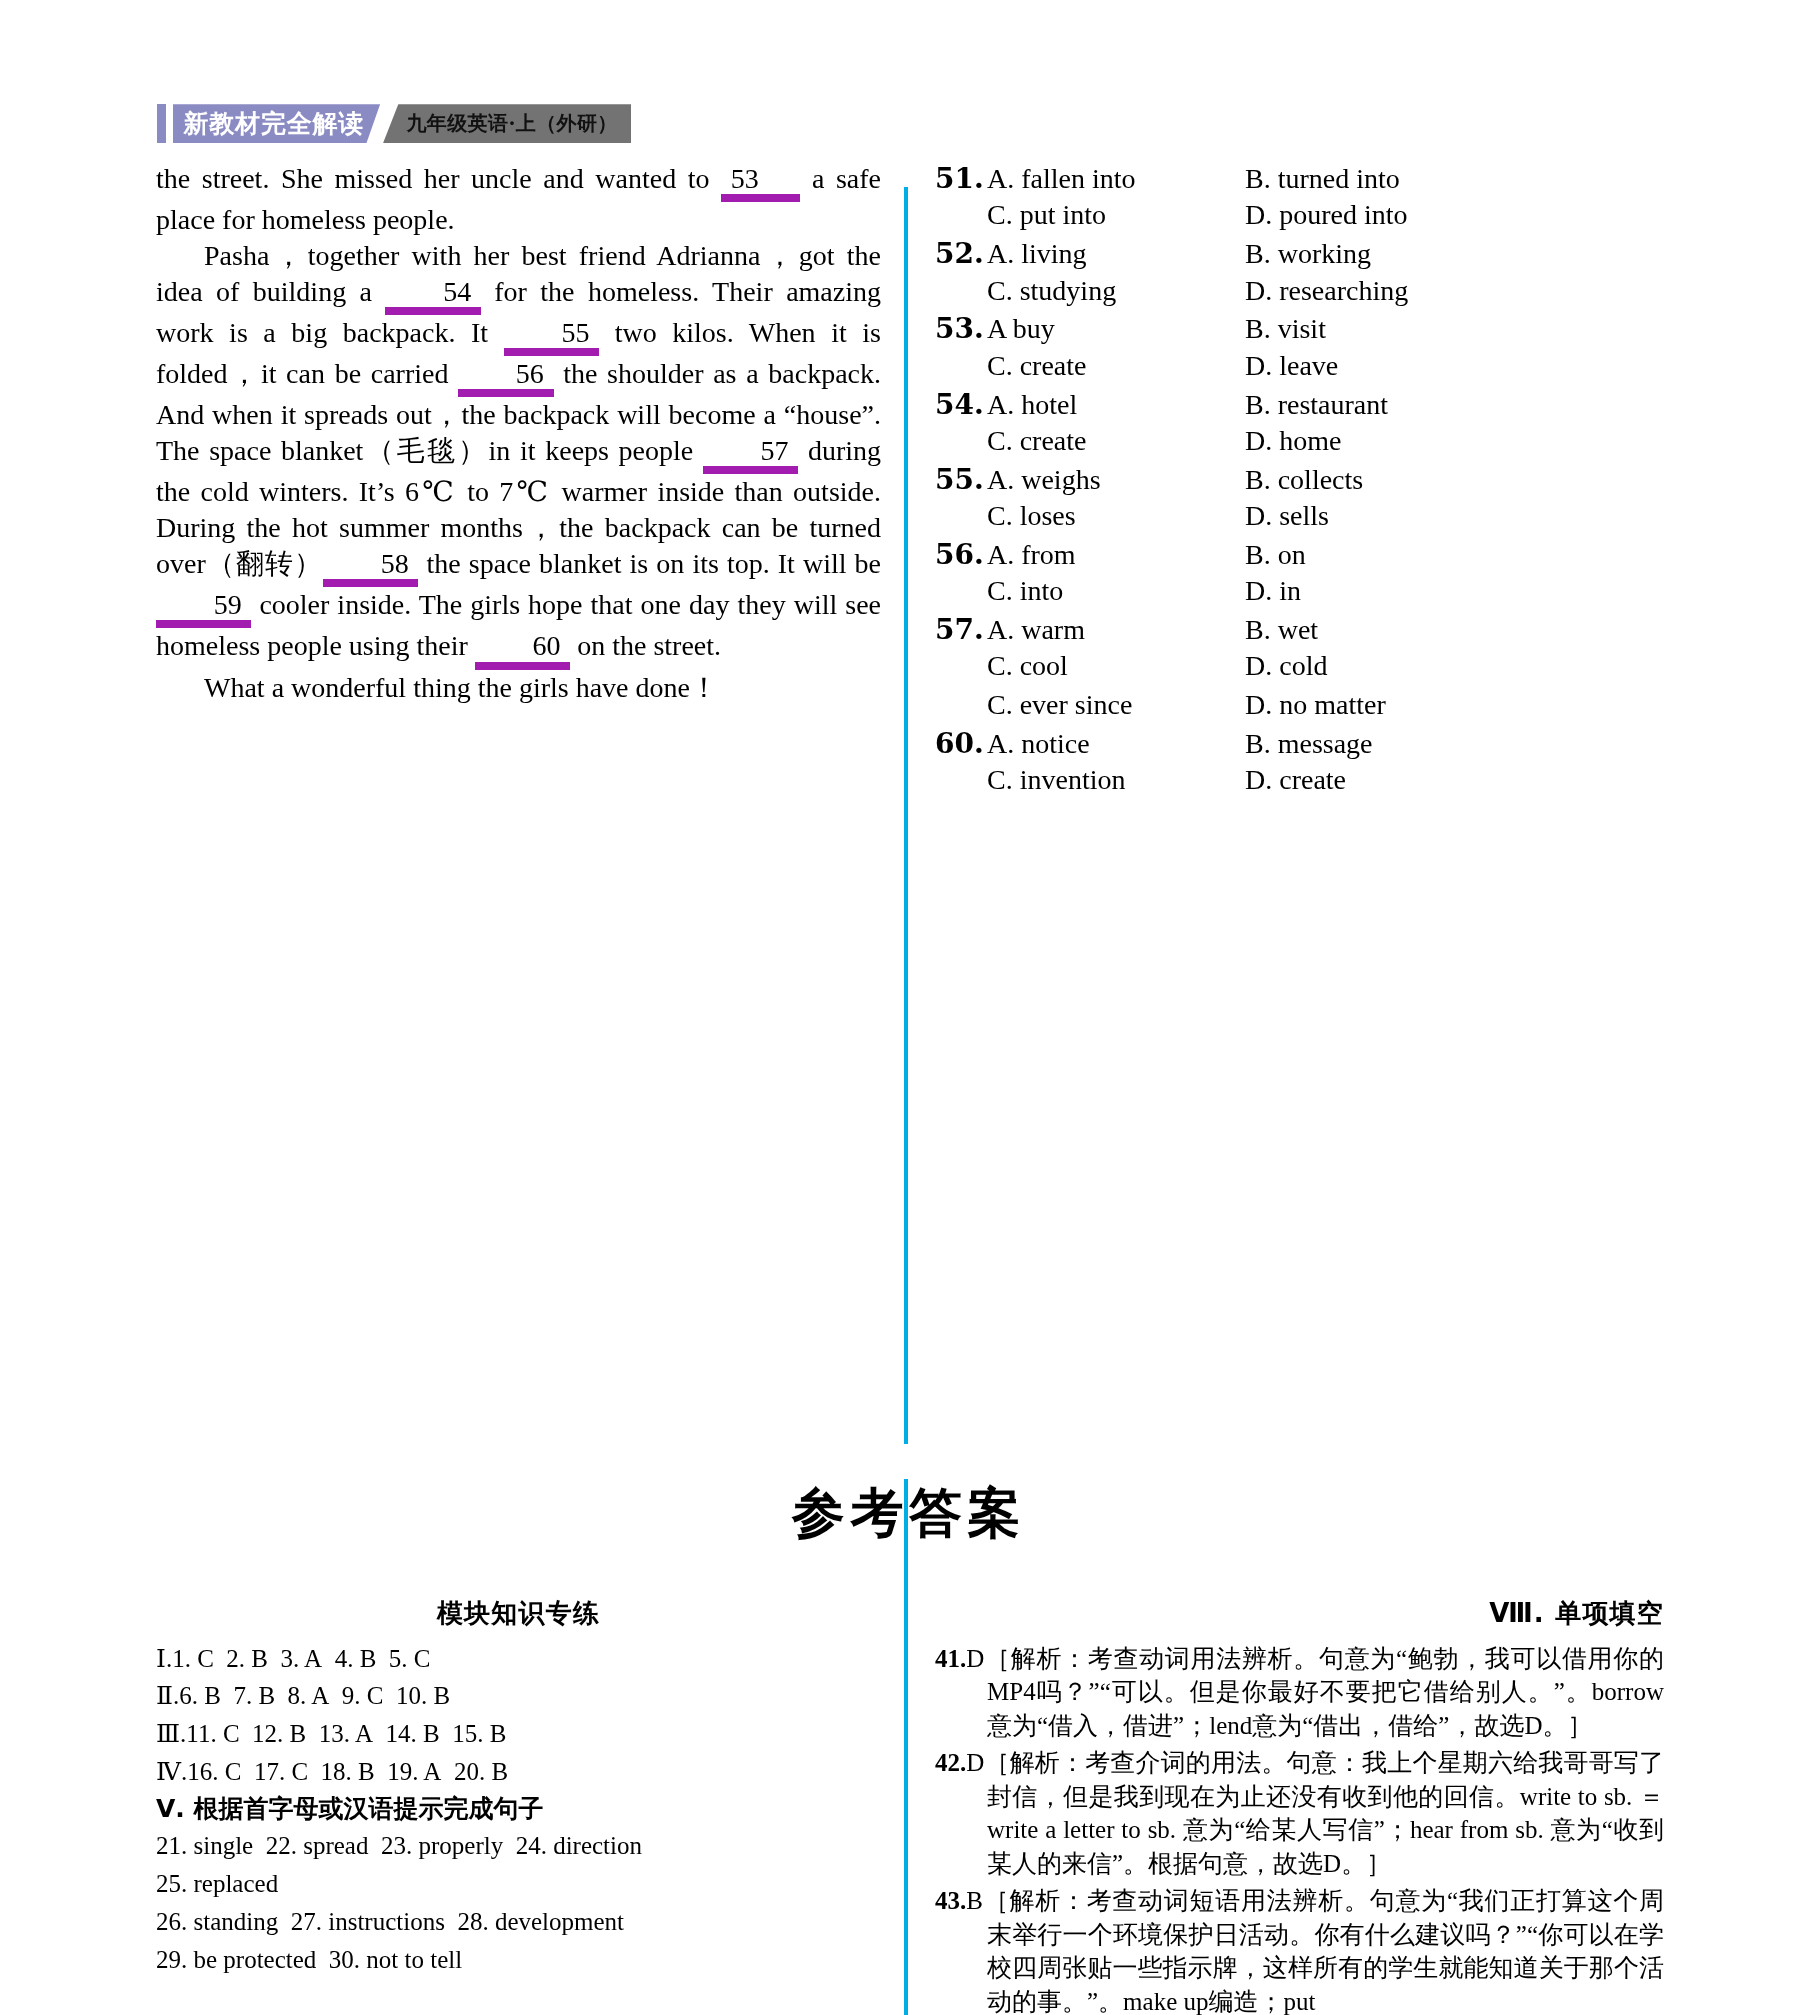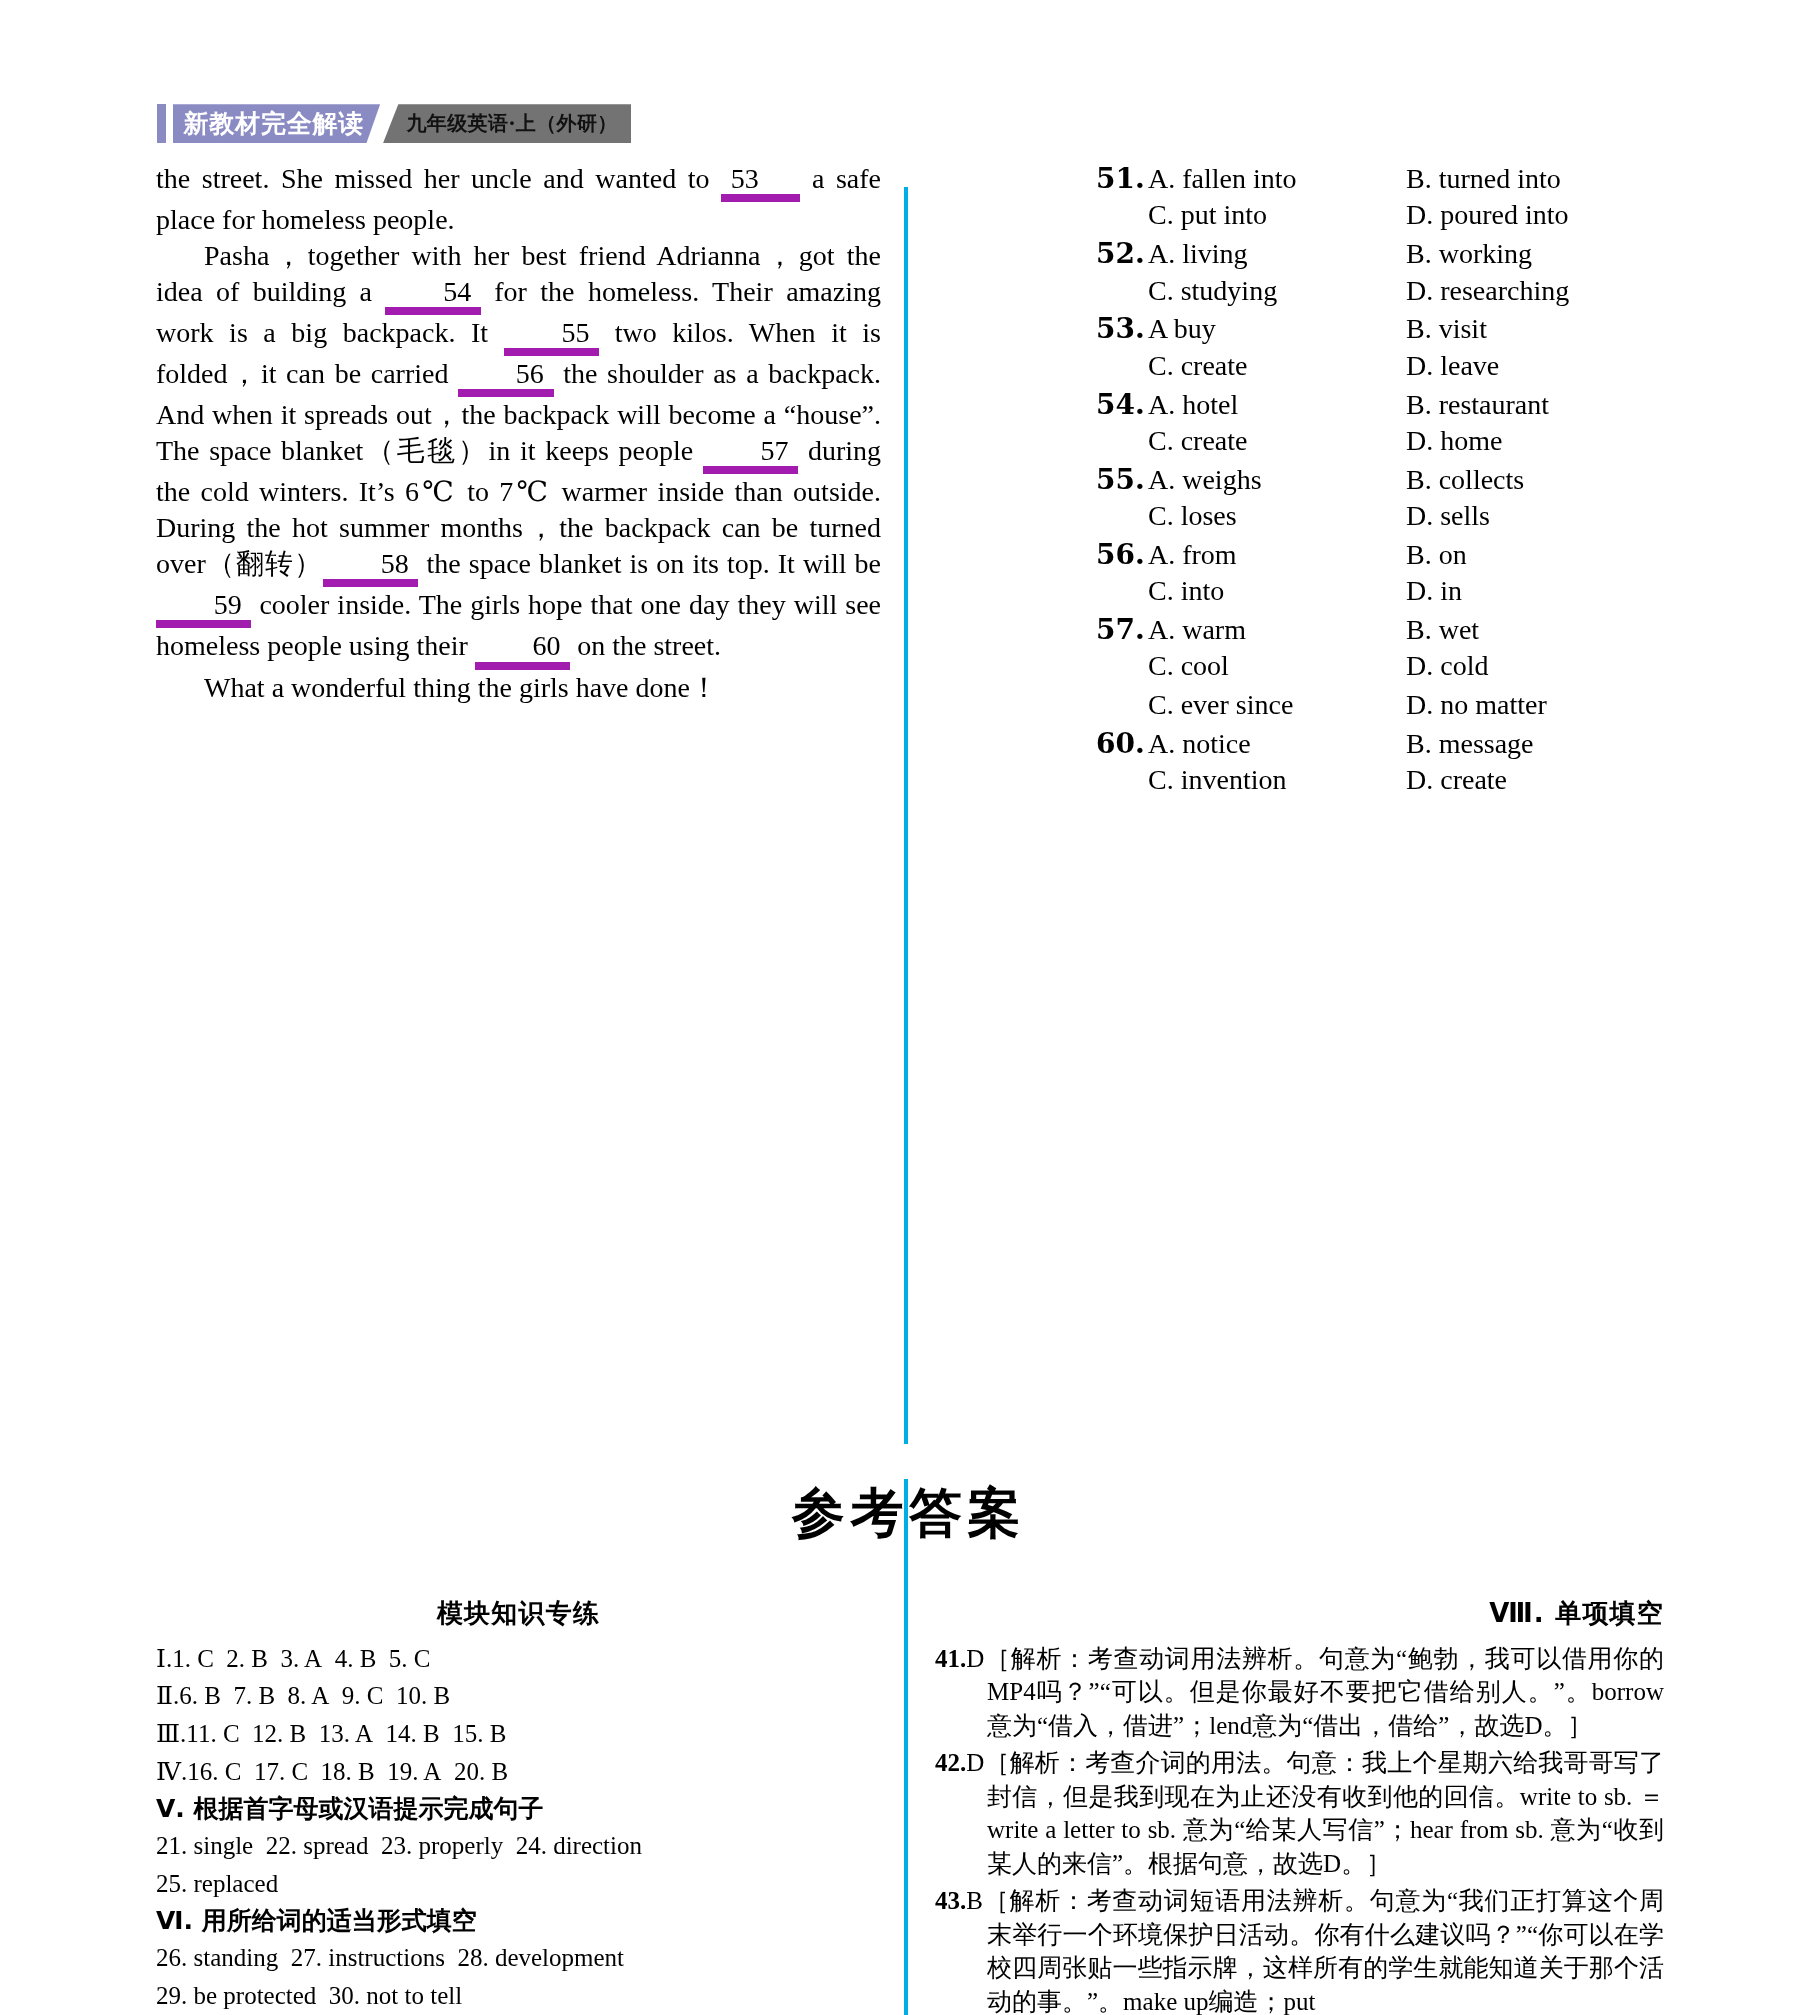--- a/index.html
+++ b/index.html
@@ -65,21 +65,21 @@
     display:inline-block;
     border-bottom:8px solid #a21caf;
     text-align:center;
     min-width:60px;
     padding:0 9.7px 0.8px 9.7px;
     line-height:1.05;
   }
 
   
   .qblock{margin-bottom:2.4px;}
-  .qrow{display:flex;font-size:28px;line-height:1.30;justify-content:flex-end;}
+  .qrow{display:flex;font-size:28px;line-height:1.30;}
   .qnum{
     width:52px;flex:0 0 52px;font-weight:bold;
     font-family:"DejaVu Serif","Liberation Serif",serif;
   }
   .qnum.blanknum{visibility:hidden;}
   .opt{width:258px;flex:0 0 258px;}
 
   
   .answers-title{
     position:absolute;left:0;top:1317px;width:1818px;text-align:center;
@@ -249,21 +249,20 @@
   <div class="akey akey-left">
     <div class="sec-title">模块知识专练</div>
     <div id="akey-left-root">
         <div class="ansline">Ⅰ.1. C&nbsp;&nbsp;2. B&nbsp;&nbsp;3. A&nbsp;&nbsp;4. B&nbsp;&nbsp;5. C</div>
         <div class="ansline">Ⅱ.6. B&nbsp;&nbsp;7. B&nbsp;&nbsp;8. A&nbsp;&nbsp;9. C&nbsp;&nbsp;10. B</div>
         <div class="ansline">Ⅲ.11. C&nbsp;&nbsp;12. B&nbsp;&nbsp;13. A&nbsp;&nbsp;14. B&nbsp;&nbsp;15. B</div>
         <div class="ansline">Ⅳ.16. C&nbsp;&nbsp;17. C&nbsp;&nbsp;18. B&nbsp;&nbsp;19. A&nbsp;&nbsp;20. B</div>
         <div class="sub-head">Ⅴ. 根据首字母或汉语提示完成句子</div>
         <div class="ansline">21. single&nbsp;&nbsp;22. spread&nbsp;&nbsp;23. properly&nbsp;&nbsp;24. direction</div>
         <div class="ansline">25. replaced</div>
-        <div class="sub-head">Ⅵ. 用所给词的适当形式填空</div>
         <div class="ansline">26. standing&nbsp;&nbsp;27. instructions&nbsp;&nbsp;28. development</div>
         <div class="ansline">29. be protected&nbsp;&nbsp;30. not to tell</div>
       </div>
   </div>
 
   <div class="akey akey-right">
     <div class="sec-title left">Ⅷ. 单项填空</div>
     <div id="akey-right-root">
         <div class="expl">
           <span class="hang"><b>41.</b><span>D</span><span>［解析：考查动词用法辨析。句意为“鲍勃，我可以借用你的MP4吗？”“可以。但是你最好不要把它借给别人。”。borrow 意为“借入，借进”；lend意为“借出，借给”，故选D。］</span></span>

